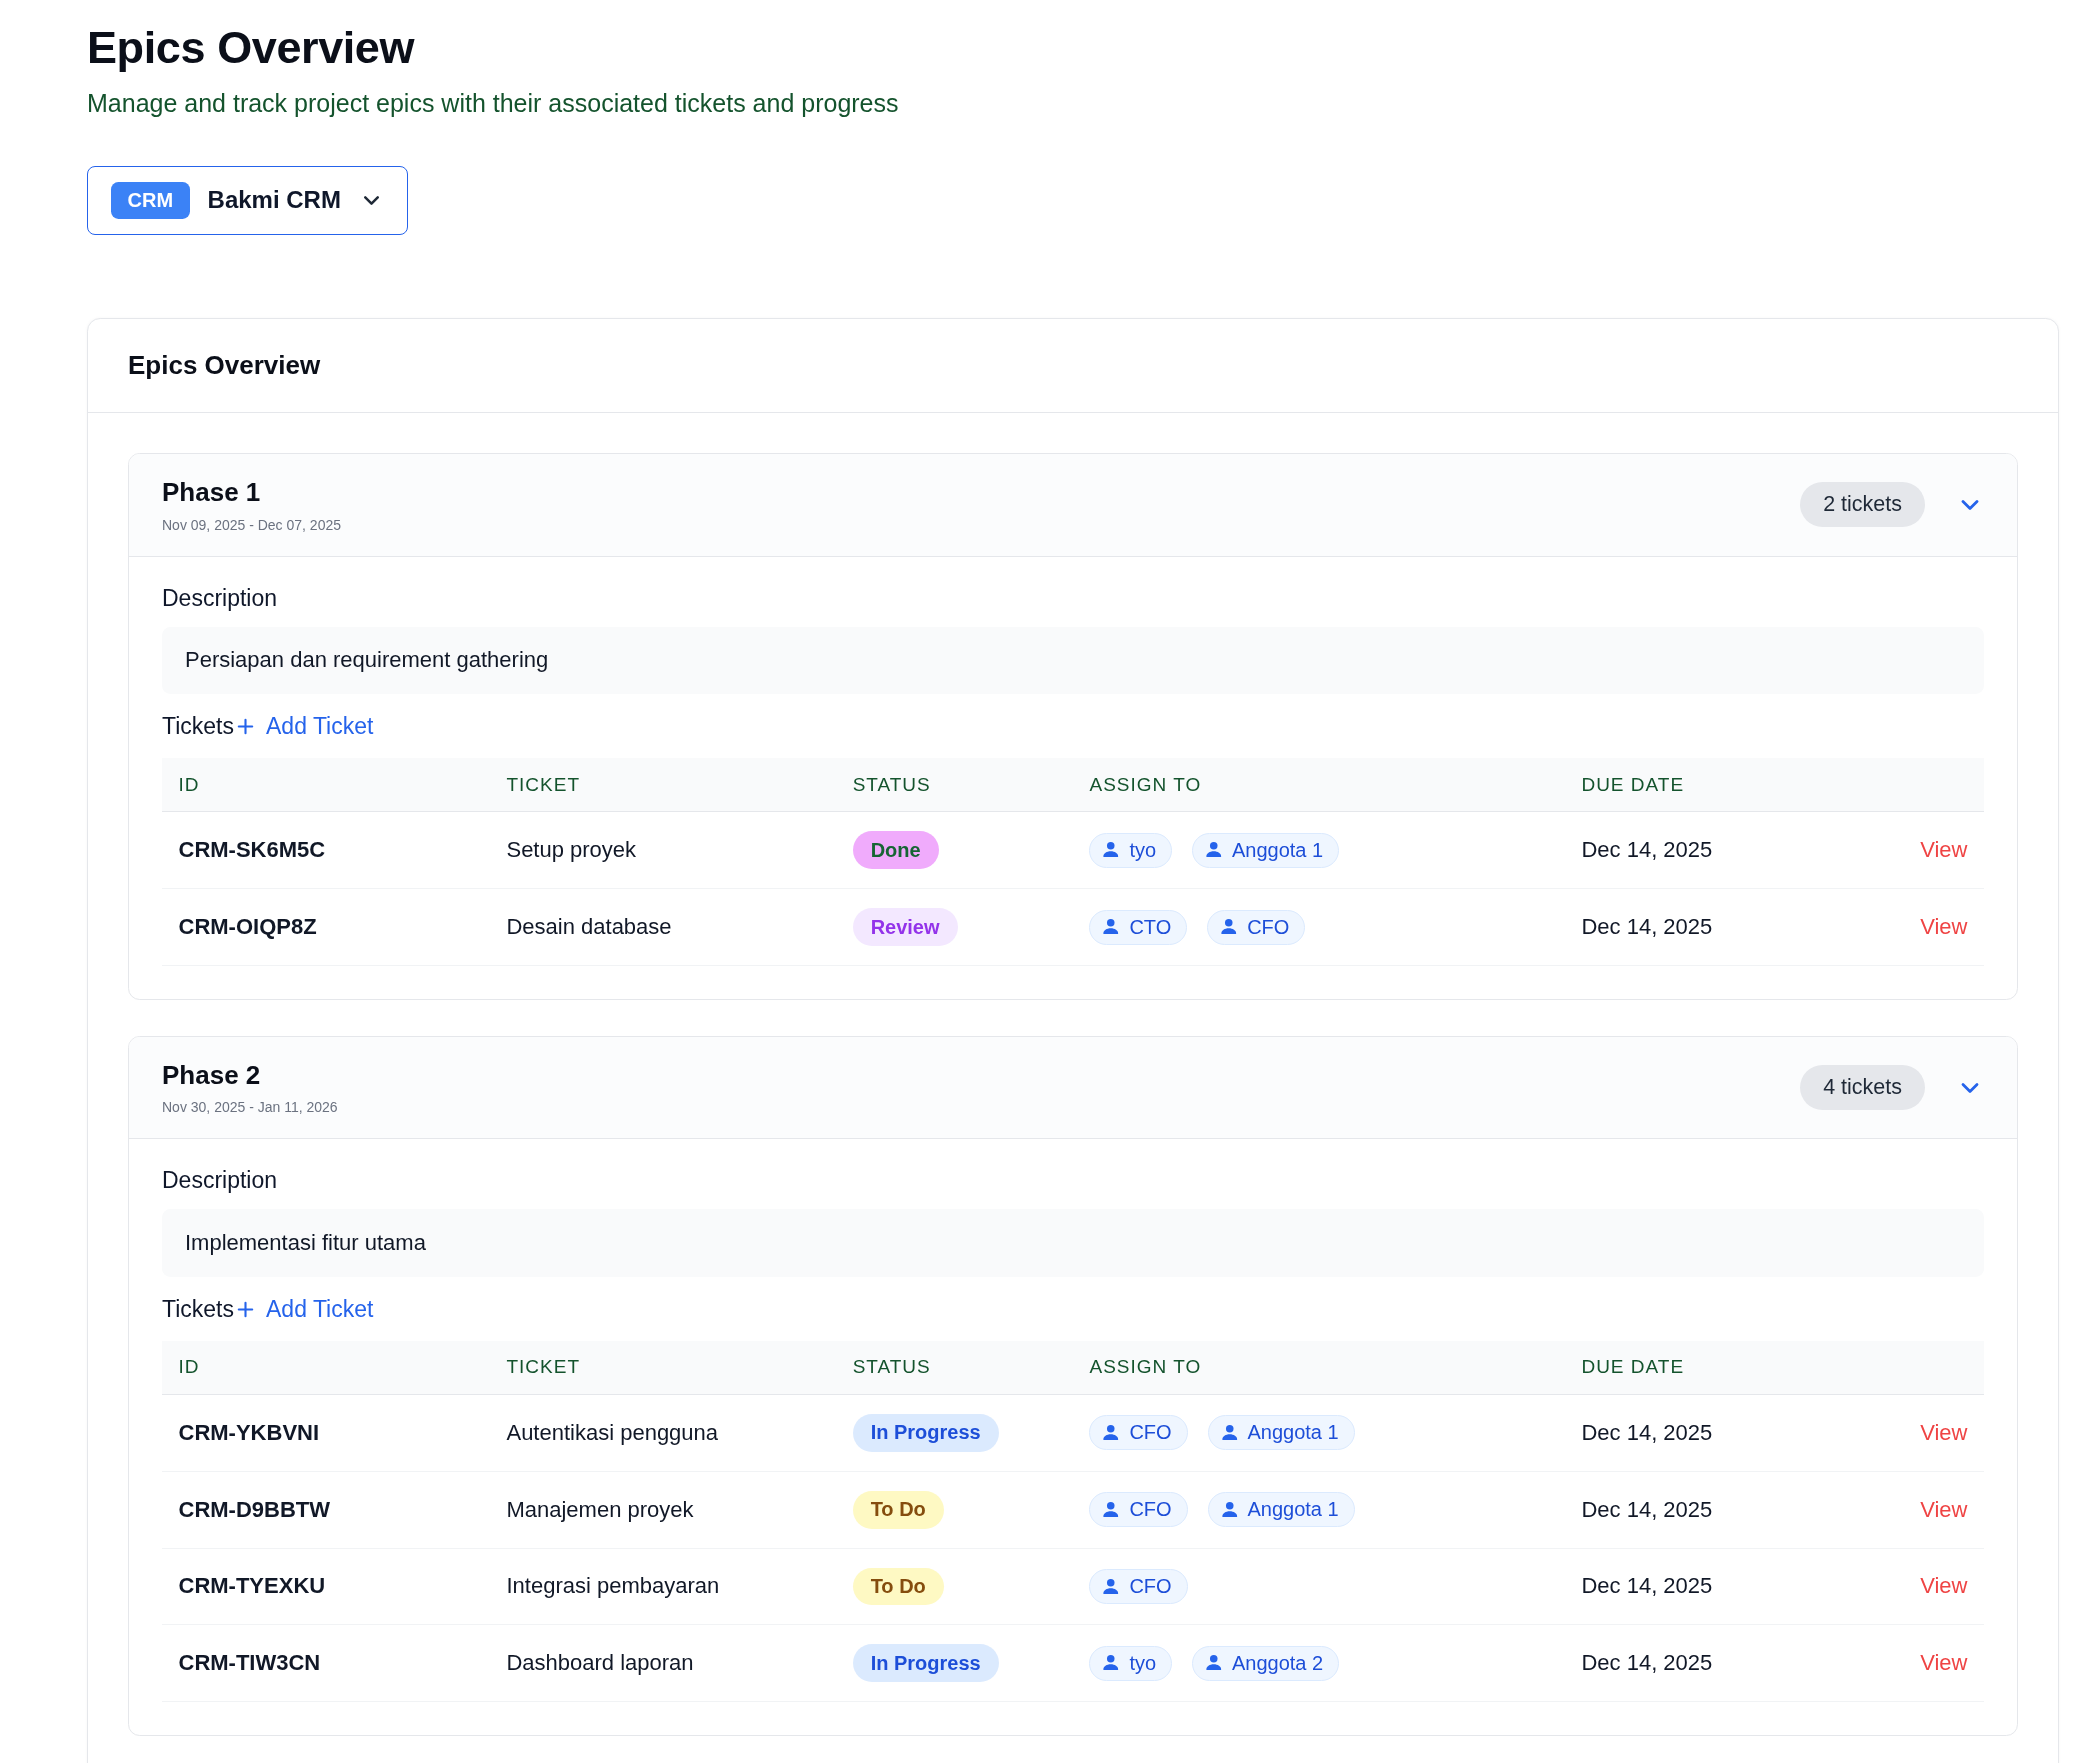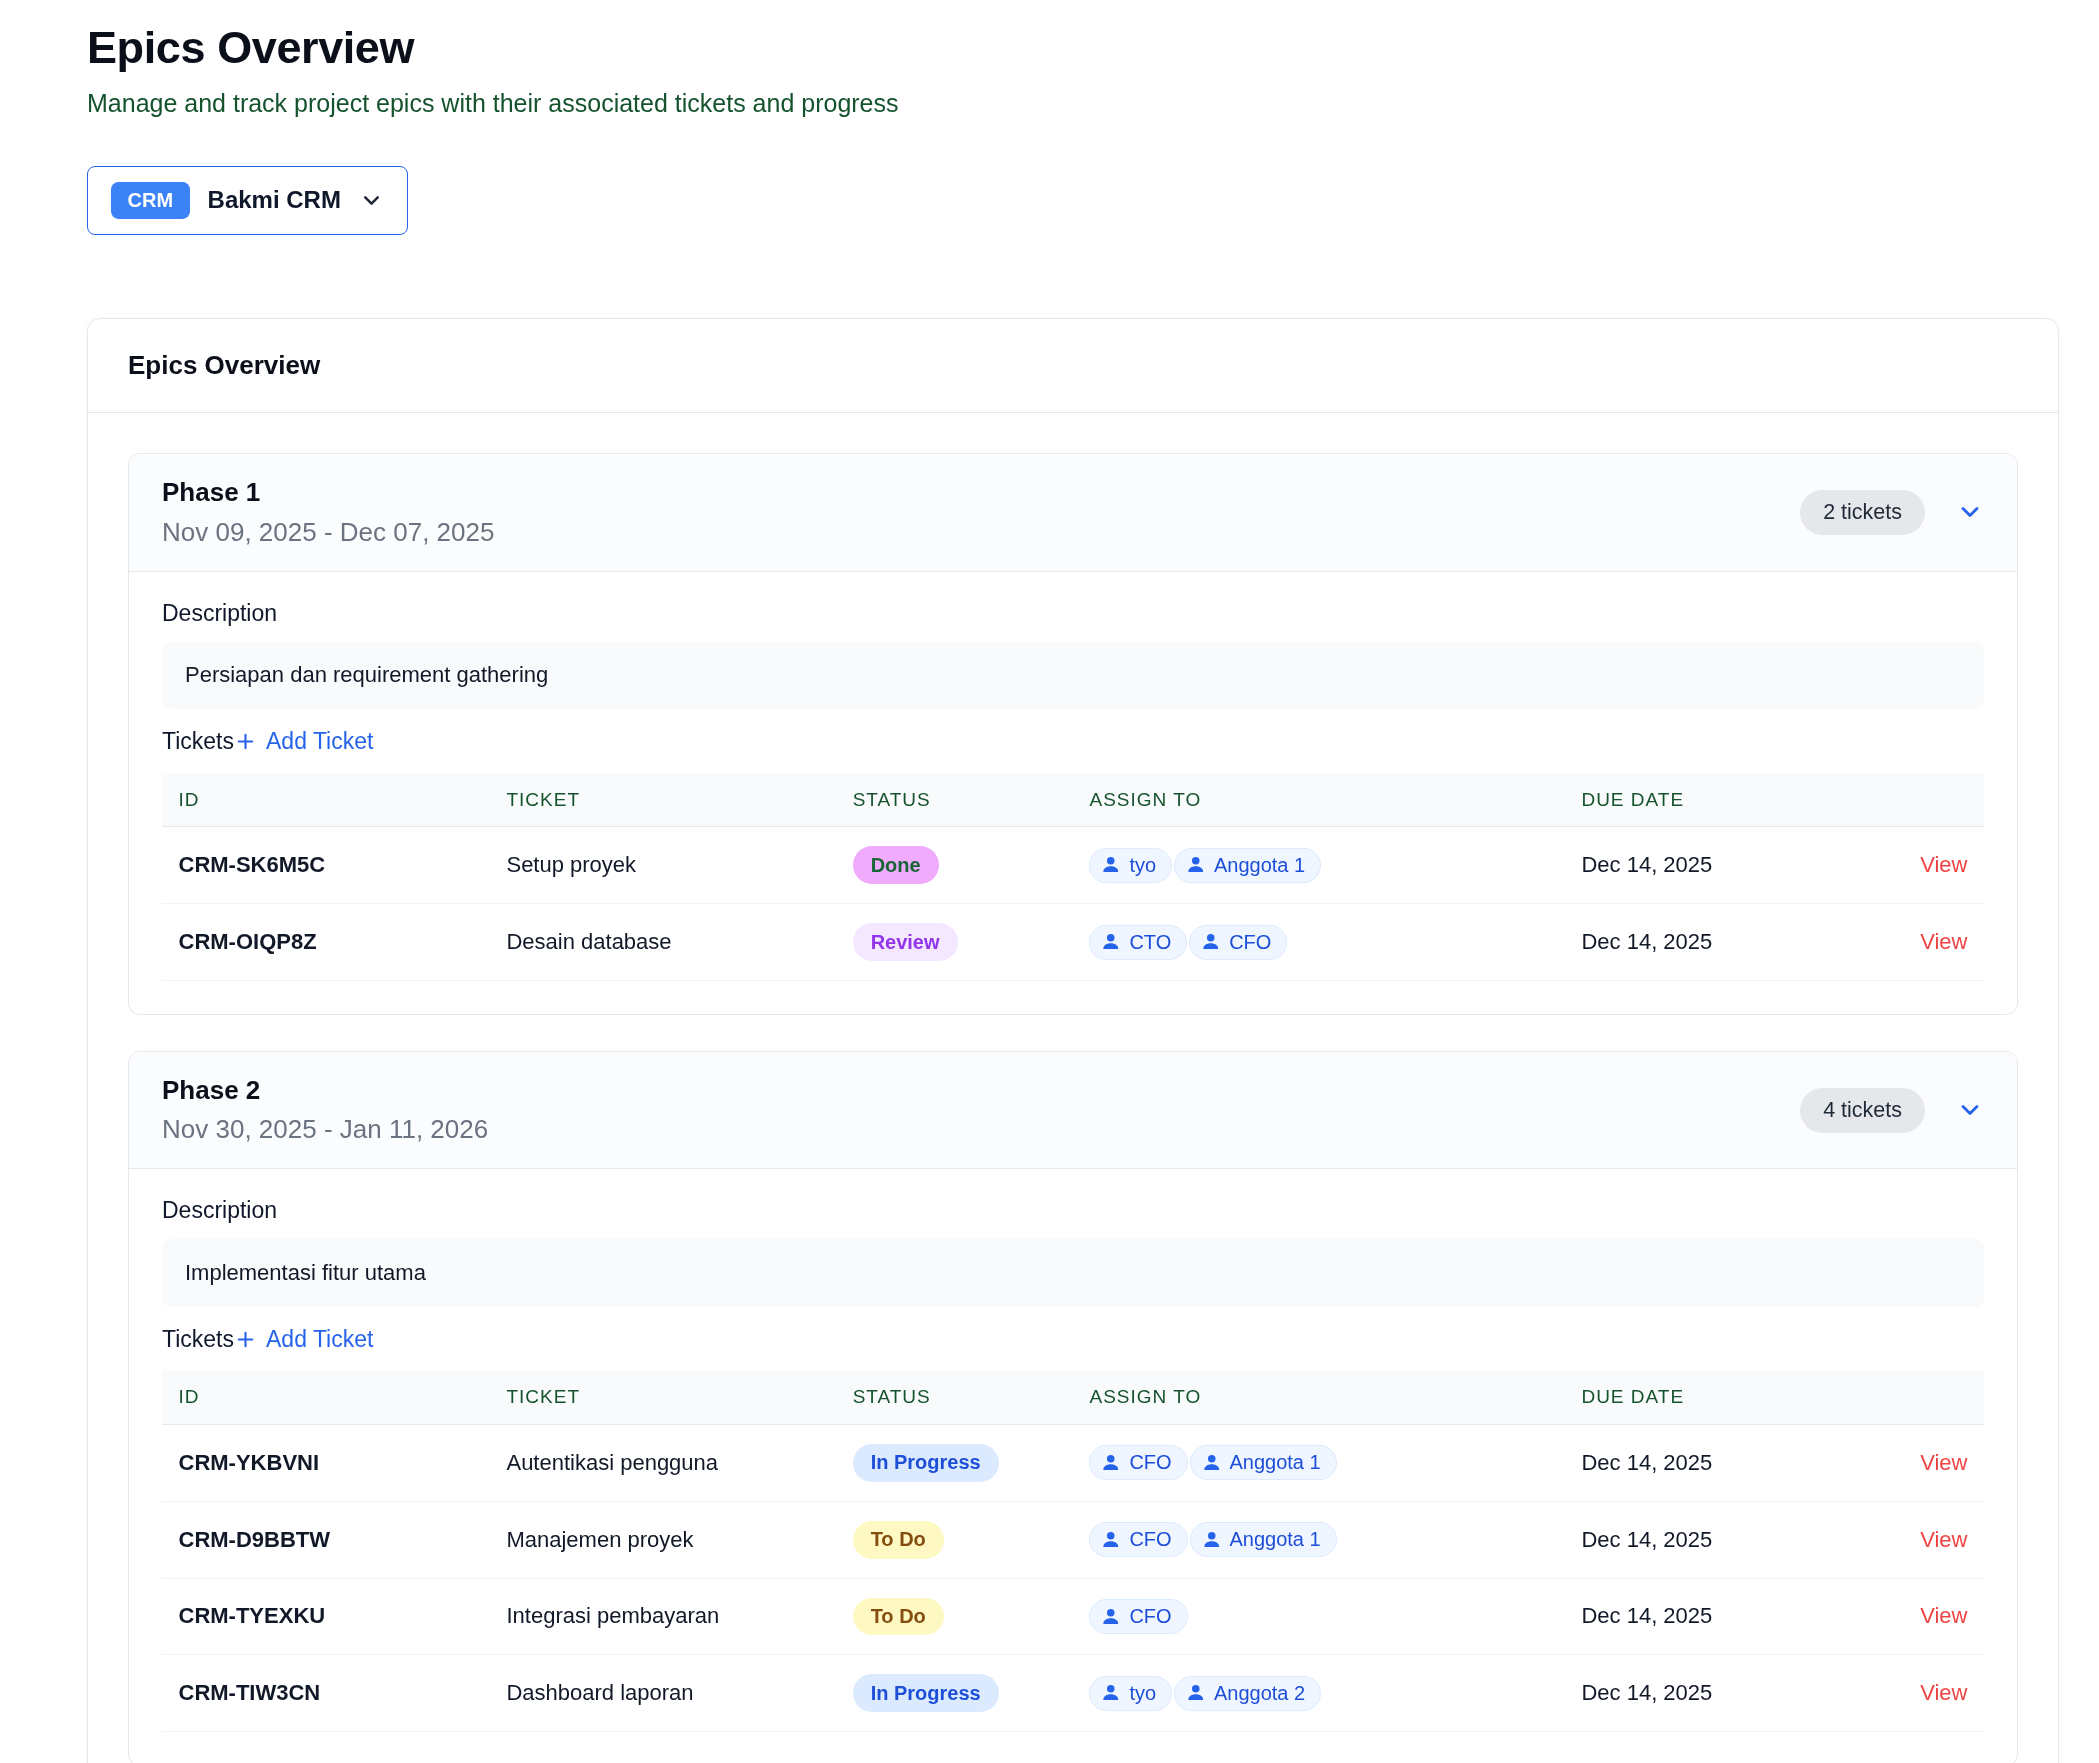--- a/index.html
+++ b/index.html
@@ -51,21 +51,21 @@
   .phase { border: 1.7px solid #e5e7eb; border-radius: 11.6px; overflow: hidden; background: #fff; }
   .phase + .phase { margin-top: 36px; }
   .phase-header {
     display: flex; justify-content: space-between; align-items: center;
     padding: 23px 33px;
     background: #fbfcfd;
     border-bottom: 1.7px solid #e5e7eb;
     cursor: pointer;
   }
   .phase-title { margin: 0; font-size: 26px; font-weight: 700; color: #0b0f19; }
-  .phase-dates { margin-top: 8.3px; font-size: 26px; color: #6b7280; }
+  .phase-dates { margin-top: 8.3px; font-size: 14px; color: #6b7280; }
   .phase-header-right { display: flex; align-items: center; gap: 31px; }
   .ticket-count-pill {
     background: #e5e7eb; color: #1f2937;
     font-size: 21.5px; padding: 10px 23px; border-radius: 826px; white-space: nowrap;
   }
   .phase-chevron { width: 28px; height: 28px; color: #2563eb; cursor: pointer; }
 
   .phase-body { padding: 28px 33px 33px; }
   .section-label { font-size: 23px; font-weight: 500; color: #0f172a; }
   .desc-box {
@@ -107,21 +107,21 @@
   .view-link { color: #ef4444; text-decoration: none; cursor: pointer; font-size: 22px; }
 
   .status-badge {
     display: inline-block;
     font-size: 20px; font-weight: 700;
     padding: 7.4px 18px;
     border-radius: 826px;
     white-space: nowrap;
   }
 
-  .assignee-list { display: flex; flex-wrap: wrap; gap: 2px; align-items: center; }
+  .assignee-list { display: flex; flex-wrap: wrap; gap: 20px; align-items: center; }
   .assignee-chip {
     display: inline-flex; align-items: center; gap: 7.4px;
     background: #eff6ff;
     border: 1.7px solid #dbeafe;
     color: #1d4ed8;
     font-size: 20px;
     padding: 5px 15px 5px 10px;
     border-radius: 826px;
     white-space: nowrap;
   }

